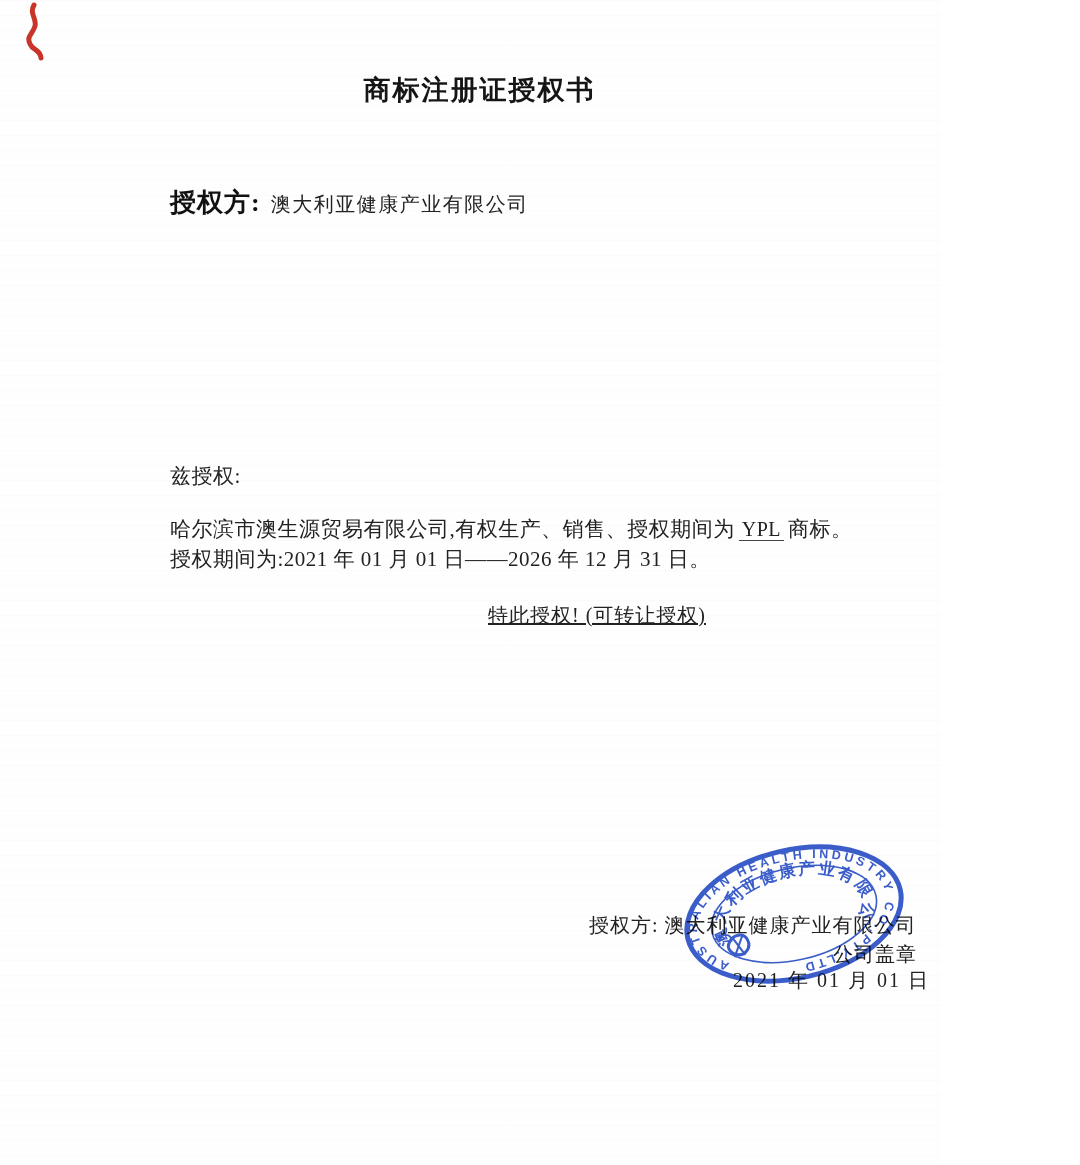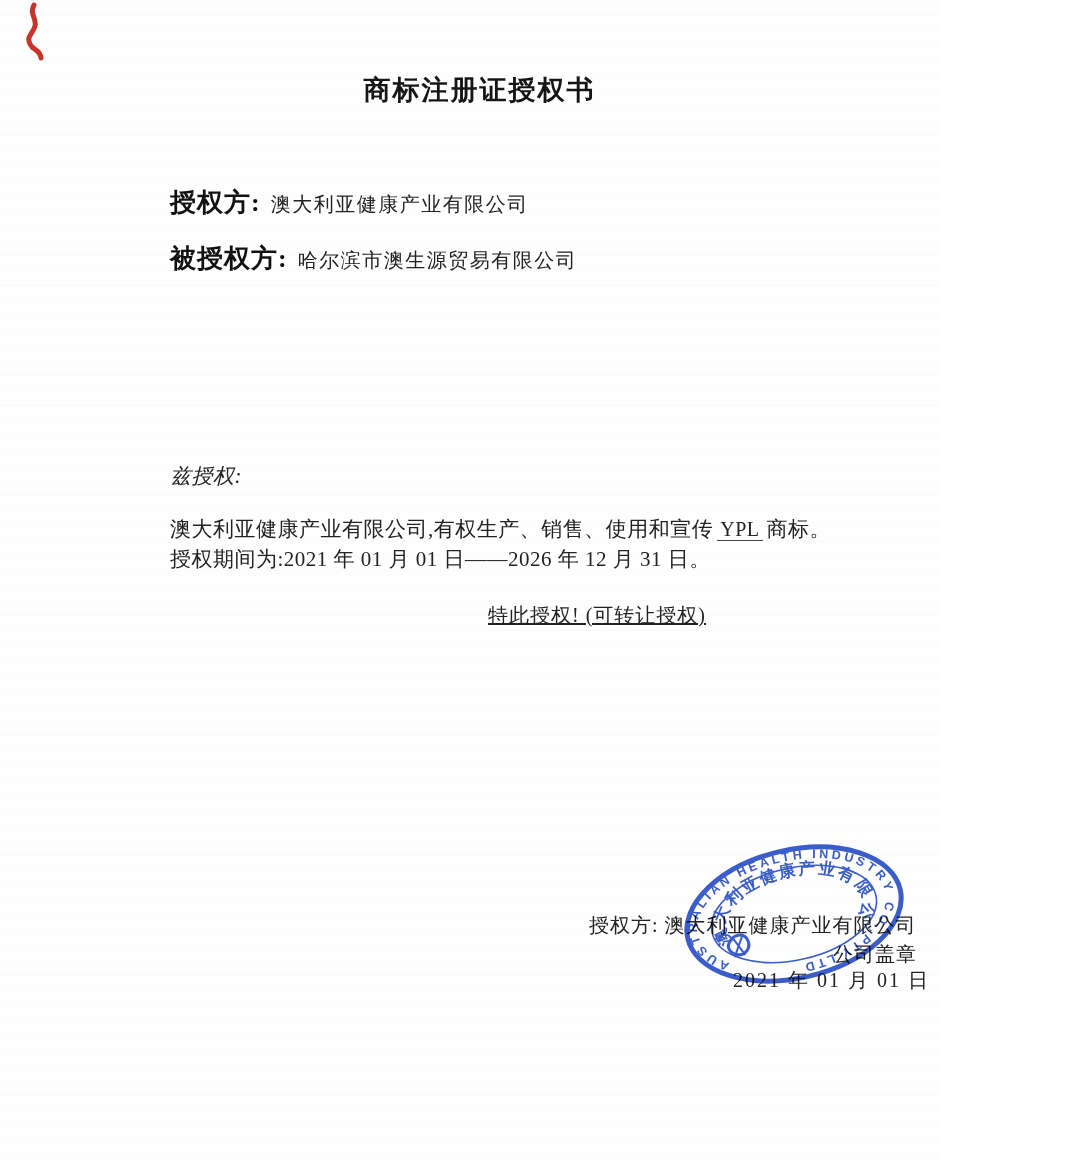--- a/index.html
+++ b/index.html
@@ -44,29 +44,25 @@
   <svg class="corner-svg" viewBox="0 0 36 62">
     <path d="M18,3 c-5,9 3,13 1,21 c-2,8 -9,10 -5,18 c3,7 10,5 11,14" fill="none" stroke="var(--corner,#c9342a)" stroke-width="5" stroke-linecap="round"></path>
   </svg>
 
   <div class="abs doc-title">商标注册证授权书</div>
 
   <div class="abs party-row" style="top:185px;">
     <span class="party-label">授权方:</span>
     <span class="party-name">澳大利亚健康产业有限公司</span>
   </div>
-  <div class="abs party-row" style="top:241px;">
-    <span class="party-label">被授权方:</span>
-    <span class="party-name">哈尔滨市澳生源贸易有限公司</span>
-  </div>
 
-  <div class="abs body-line" style="top:462px;font-style:italic;">兹授权:</div>
+  <div class="abs body-line" style="top:462px;">兹授权:</div>
 
   <div class="abs body-line" style="top:515px;">
-    <span>澳大利亚健康产业有限公司,有权生产、销售、使用和宣传</span><span class="mark-underline">YPL</span><span>商标。</span>
+    <span>哈尔滨市澳生源贸易有限公司,有权生产、销售、授权期间为</span><span class="mark-underline">YPL</span><span>商标。</span>
   </div>
 
   <div class="abs body-line" style="top:545px;">授权期间为:2021 年 01 月 01 日——2026 年 12 月 31 日。</div>
 
   <div class="abs closing-line" style="top:602px;">特此授权! (可转让授权)</div>
 
   <div class="abs sig-line" style="left:589px;top:912px;">
     <span>授权方:</span><span style="margin-left:6px;">澳大利亚健康产业有限公司</span>
   </div>
   <div class="abs sig-line" style="left:833px;top:941px;">公司盖章</div>

